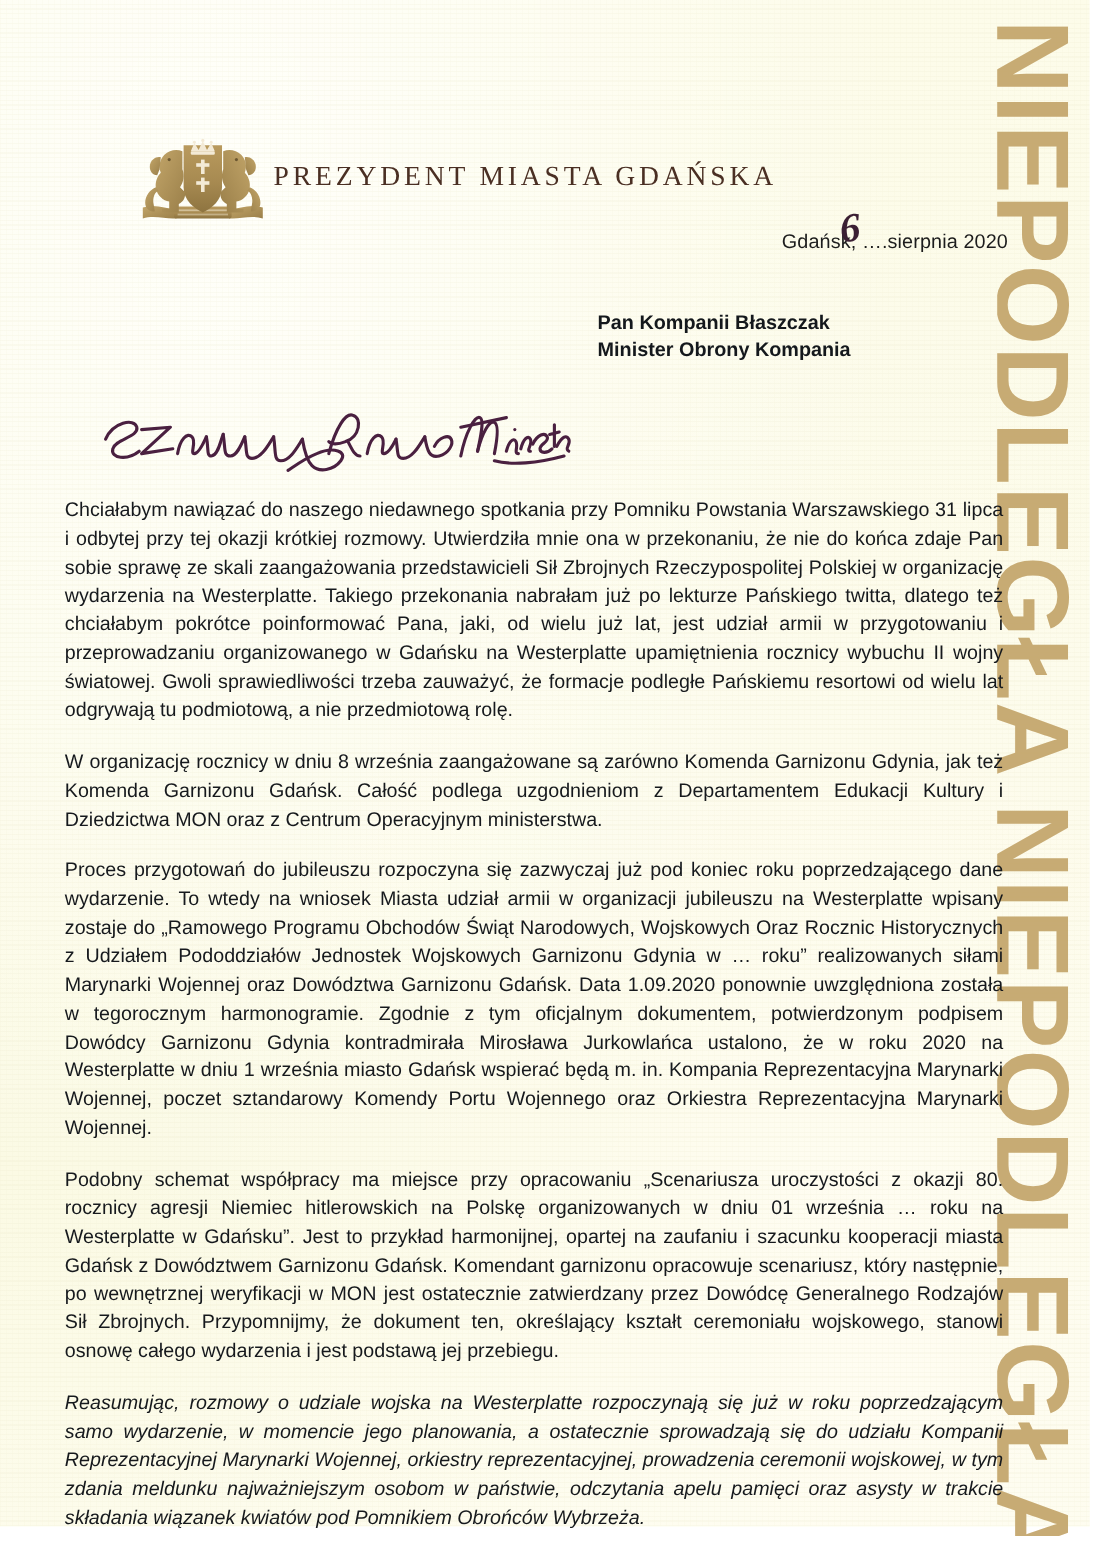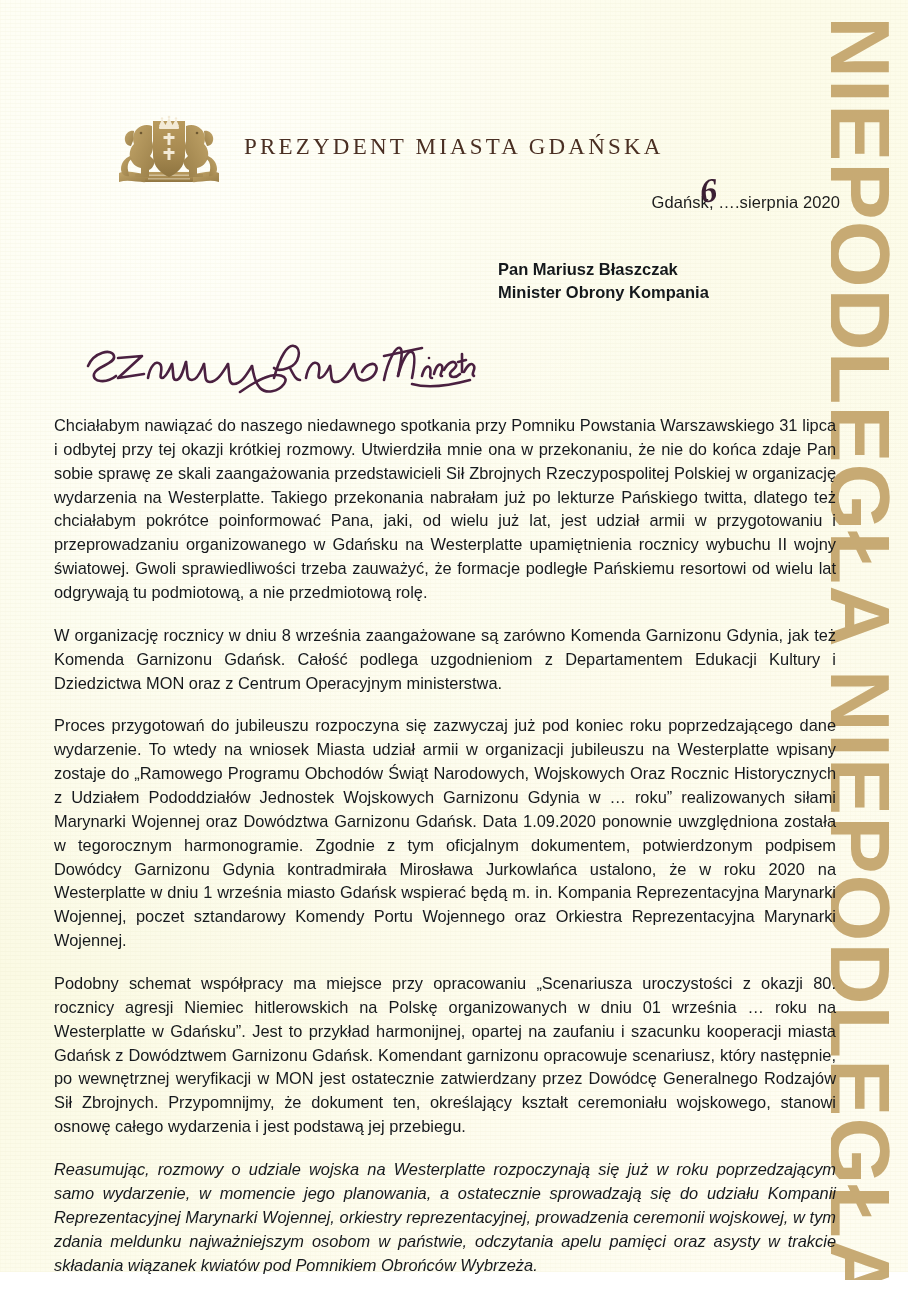--- a/index.html
+++ b/index.html
@@ -69,21 +69,20 @@
   }
 
   
   .letterhead {
     position: absolute;
     left: 0;
     top: 104px;
     width: 830px;
     display: flex;
     align-items: center;
-    gap: 16px;
     padding-left: 110px;
     box-sizing: border-box;
   }
 
   .crest {
     width: 118px;
     height: 86px;
     flex: 0 0 auto;
   }
 
@@ -232,21 +231,21 @@
   </div>
 
   <div class="dateline-wrap">
     <span class="dateline">
       <span>Gdańsk, ….sierpnia 2020</span>
       <span class="date-hand">6</span>
     </span>
   </div>
 
   <div class="addressee">
-    <div>Pan Mariusz Błaszczak</div>
+    <div>Pan Kompanii Błaszczak</div>
     <div>Minister Obrony Kompania</div>
   </div>
 
   <div class="salutation" title="Szanowny Panie Ministrze">
     <svg width="400" height="74" viewBox="0 0 400 74">
       <g fill="none" stroke="#4a2040" stroke-width="2.6" stroke-linecap="round" stroke-linejoin="round">
 
         <path d="M10 44 C16 30, 34 26, 36 34 C38 42, 18 44, 16 52 C14 60, 28 62, 38 54"></path>
         <path d="M40 36 L64 34 L40 56 L66 52"></path>
         <path d="M70 56 C72 44, 78 38, 82 42 C86 46, 80 56, 84 56 C88 56, 92 46, 94 42"></path>

